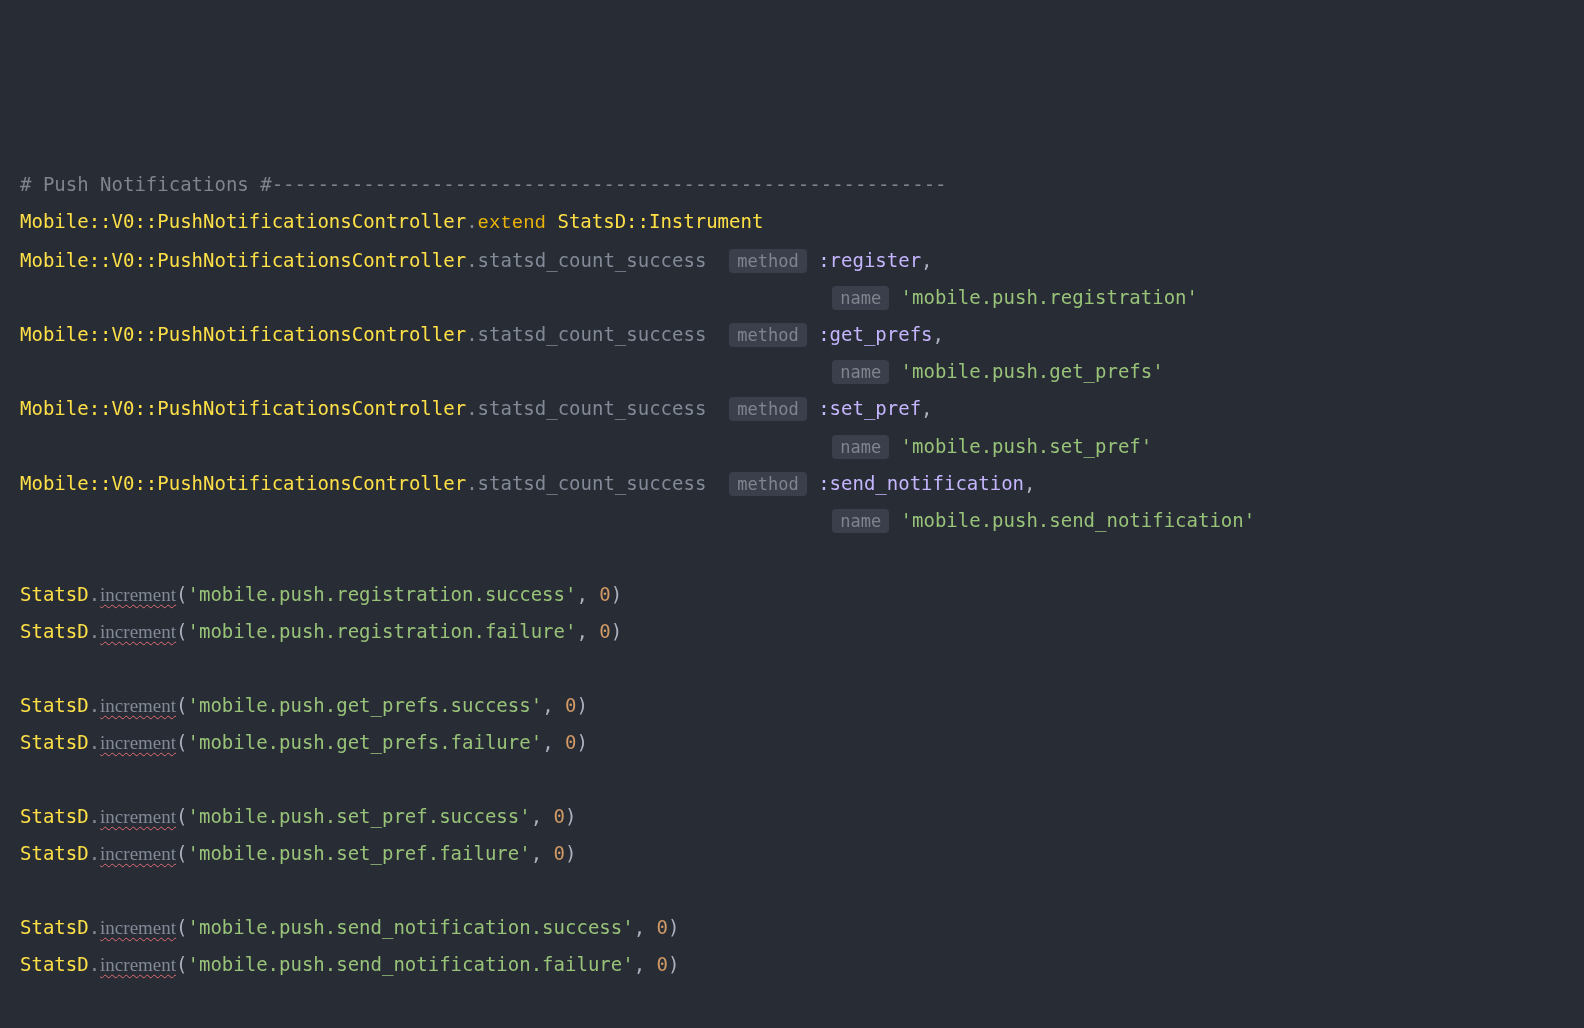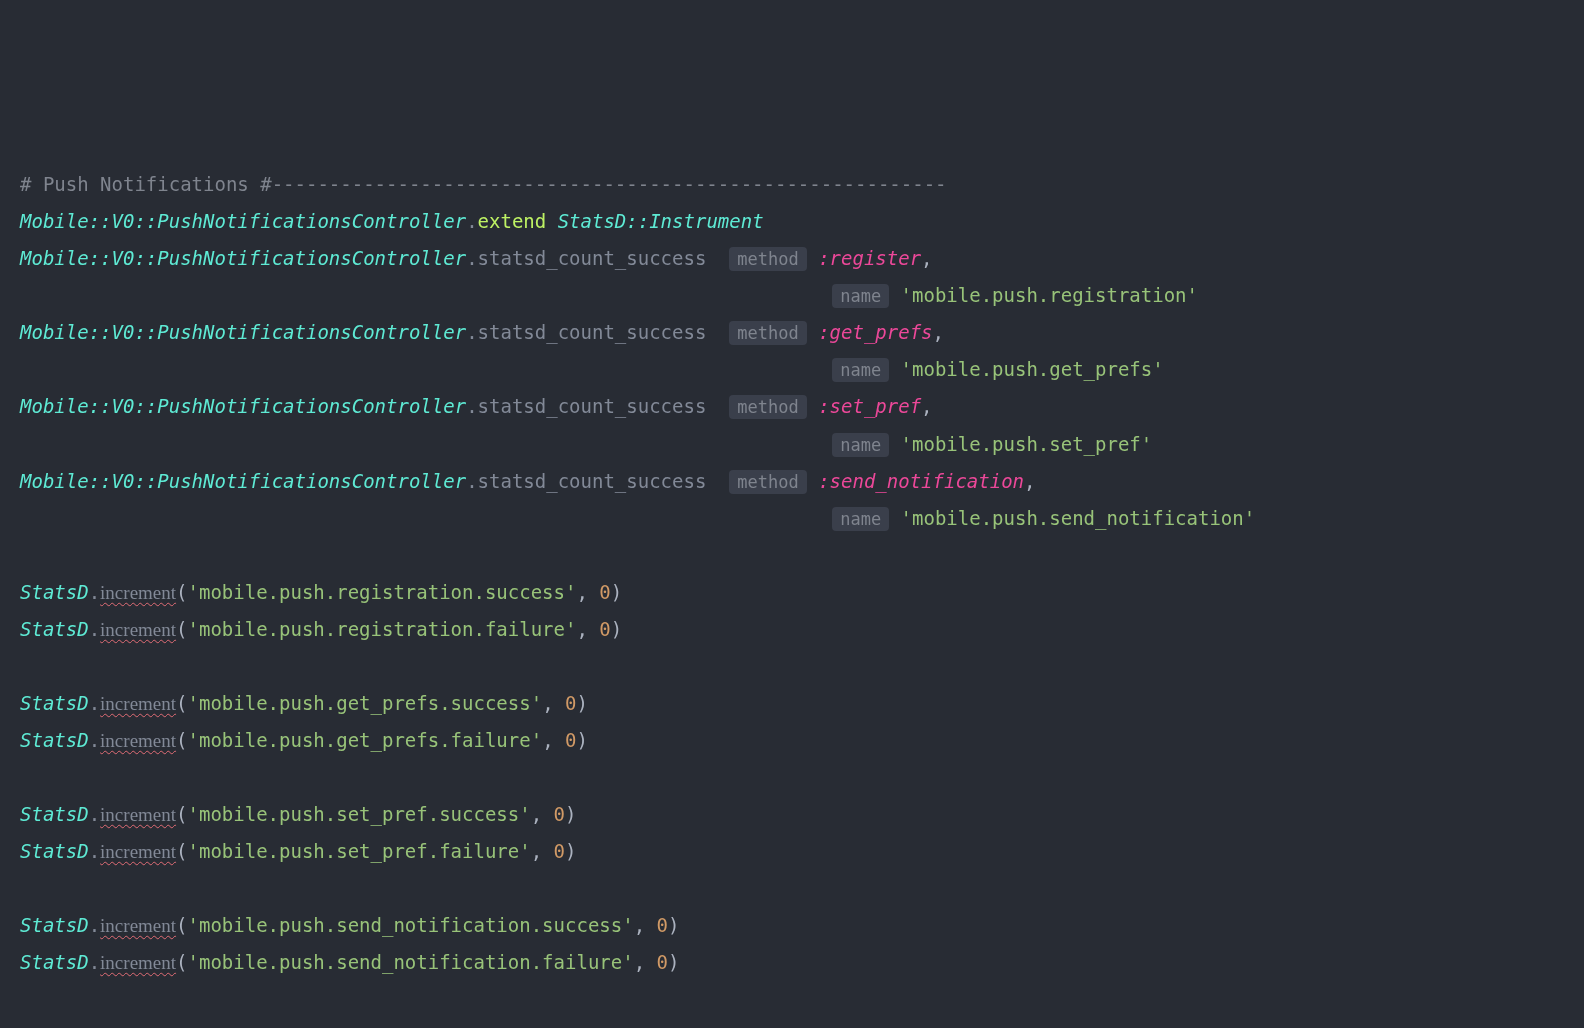--- a/index.html
+++ b/index.html
@@ -14,43 +14,42 @@
       line-height: 1.95;
       color: #abb2bf;
       padding: 18px 20px;
       white-space: pre;
       overflow-x: auto;
     }
     .comment {
       color: #7f848e;
     }
     .white {
-      color: #5eead4;
-      font-style: italic;
+      color: #fde047;
     }
     .orange {
-      color: #bef264;
+      color: #eab308;
+      font-family: Liberation Mono, monospace;
     }
     .grey-ident {
       color: #828997;
     }
     .tag {
       background-color: #3a3f4b;
       color: #7f848e;
       padding: 2px 8px;
       border-radius: 4px;
       font-size: 17px;
       white-space: nowrap;
     }
     .punct {
       color: #abb2bf;
     }
     .symbol {
-      color: #ec4899;
-      font-style: italic;
+      color: #c4b5fd;
     }
     .string {
       color: #98c379;
     }
     .number {
       color: #d19a66;
     }
     .comma {
       color: #abb2bf;
     }

